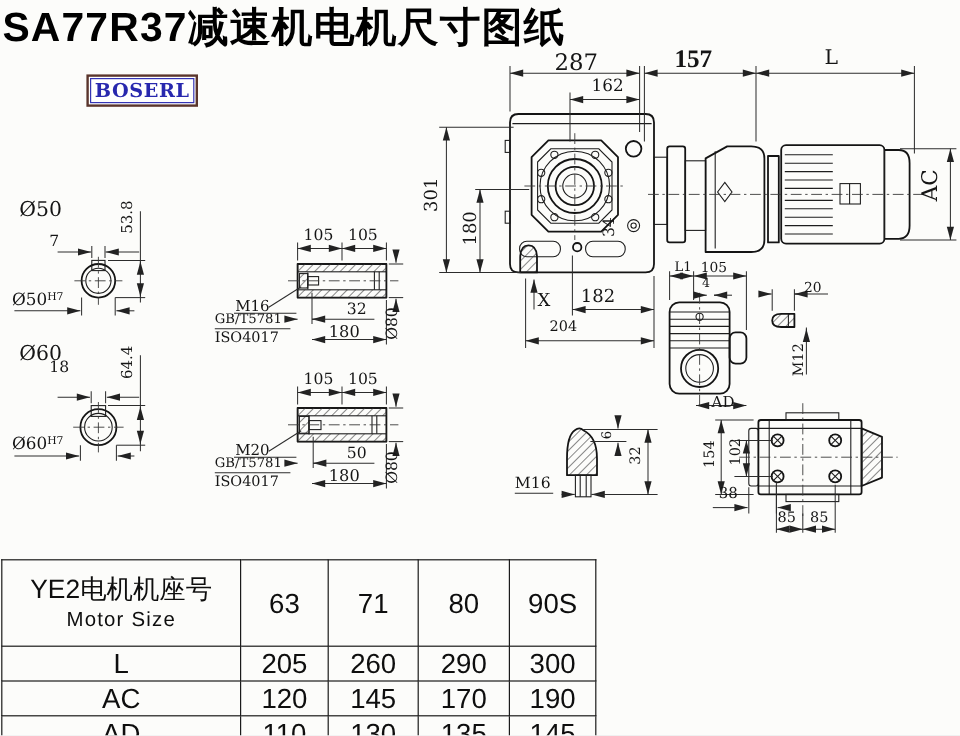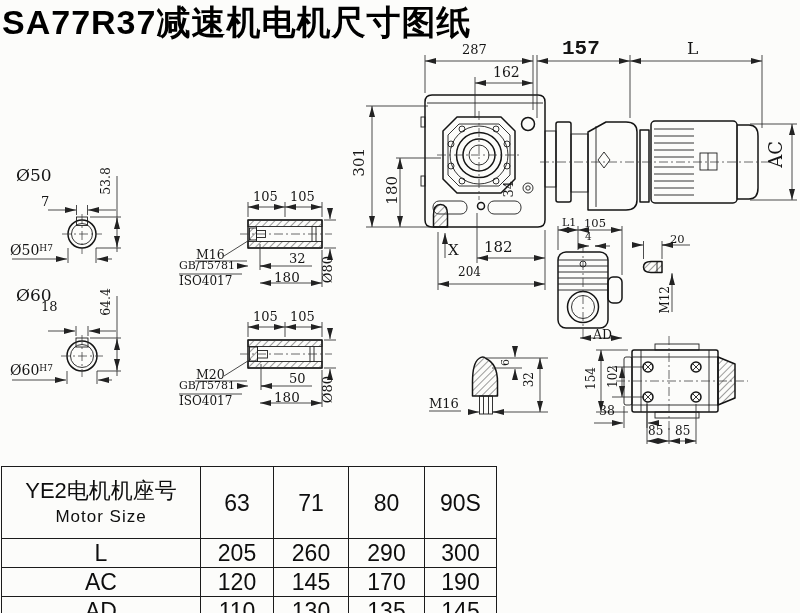--- a/index.html
+++ b/index.html
@@ -14,38 +14,41 @@
   .t{stroke:#141414;stroke-width:1.5;fill:none;stroke-linejoin:round;}
   .n{stroke:#1d1d1d;stroke-width:.9;fill:none;}
   .d{stroke:#2c2c2c;stroke-width:.85;fill:none;}
   .c{stroke:#3a3a3a;stroke-width:.75;fill:none;stroke-dasharray:9 3 2 3;}
   .hf{fill:url(#h);}
   .a1{marker-end:url(#ar);}
   .a2{marker-start:url(#ar);marker-end:url(#ar);}
   .lbl{position:absolute;font-family:"DejaVu Serif",serif;font-size:14px;color:#151515;
        line-height:1.05;white-space:nowrap;}
   .rot{transform:rotate(-90deg) translateX(-100%);transform-origin:0 0;}
-  .big{font-family:Liberation Mono, monospace;font-weight:700;text-align:right;}
+  .big{font-family:Liberation Serif, serif;font-weight:700;text-align:right;}
   .lbl sup{font-size:9px;vertical-align:4px;}
   .dim-table{position:absolute;left:1px;top:466px;border-collapse:collapse;
              font-family:"Liberation Sans",sans-serif;color:#0e0e0e;background:#fcfcfa;}
   .dim-table td{border:1.6px solid #1b1b1b;text-align:center;padding:0;}
   .dim-table .c0{width:198px;} .dim-table .c1{width:72px;} .dim-table .c2{width:74px;}
   .dim-table .c3{width:75px;} .dim-table .c4{width:71px;}
   .hdr-cn{font-size:22px;line-height:27px;display:block;}
   .hdr-en{font-size:17px;line-height:25px;letter-spacing:1px;display:block;}
   .cell{font-size:23px;line-height:28px;margin-left:36px;}
   .rowh{height:28px;} .rowhead{height:72px;}
 </style>
 </head>
 <body>
 
 <div id="canvas">
 
   <div class="title">SA77R37减速机电机尺寸图纸</div>
+  <div class="logo">
+    <span class="logo-inner">BOSERL</span>
+  </div>
 
   <svg width="800" height="613" viewBox="0 0 800 613">
     <defs>
       <pattern id="h" patternUnits="userSpaceOnUse" width="5" height="5" patternTransform="rotate(45)">
         <line x1="0" y1="0" x2="0" y2="5" stroke="#4a4a4a" stroke-width="1.1"></line>
       </pattern>
       <marker id="ar" viewBox="0 0 12 8" markerWidth="12" markerHeight="8" refX="11.5" refY="4" orient="auto-start-reverse" markerUnits="userSpaceOnUse">
         <path d="M0.5,1 L11.5,4 L0.5,7 Z" fill="#222"></path>
       </marker>
     </defs>
@@ -326,21 +329,21 @@
         <path class="d a1" d="M657 423 H648"></path>
       <path class="d" d="M594 423 H614"></path>
       <path class="d" d="M647 404 V444"></path>
         <path class="d" d="M696 404 V444"></path>
         <path class="d" d="M669 428 V444"></path>
       <path class="d a2" d="M647 441 H669"></path>
         <path class="d a2" d="M669 441 H696"></path>
     </g>
   </svg>
 
-  <span class="lbl" style="left:462px;top:43px;font-size:13px">287</span>
+  <span class="lbl" style="left:462px;top:43px;font-size:19px">287</span>
   <span class="lbl" style="left:493px;top:65px;font-size:14px">162</span>
   <span class="lbl big" style="left:562px;top:38px;font-size:21px">157</span>
   <span class="lbl" style="left:687px;top:40px;font-size:17px">L</span>
   <span class="lbl rot" style="left:352px;top:148px;font-size:15px">301</span>
   <span class="lbl rot" style="left:385px;top:176px;font-size:15px">180</span>
   <span class="lbl rot" style="left:502px;top:181px;font-size:13px">34</span>
   <span class="lbl" style="left:448px;top:243px;font-size:15px">X</span>
   <span class="lbl" style="left:484px;top:240px;font-size:15px">182</span>
   <span class="lbl" style="left:458px;top:266px;font-size:12px">204</span>
   <span class="lbl rot" style="left:767px;top:141px;font-size:18px">AC</span>

